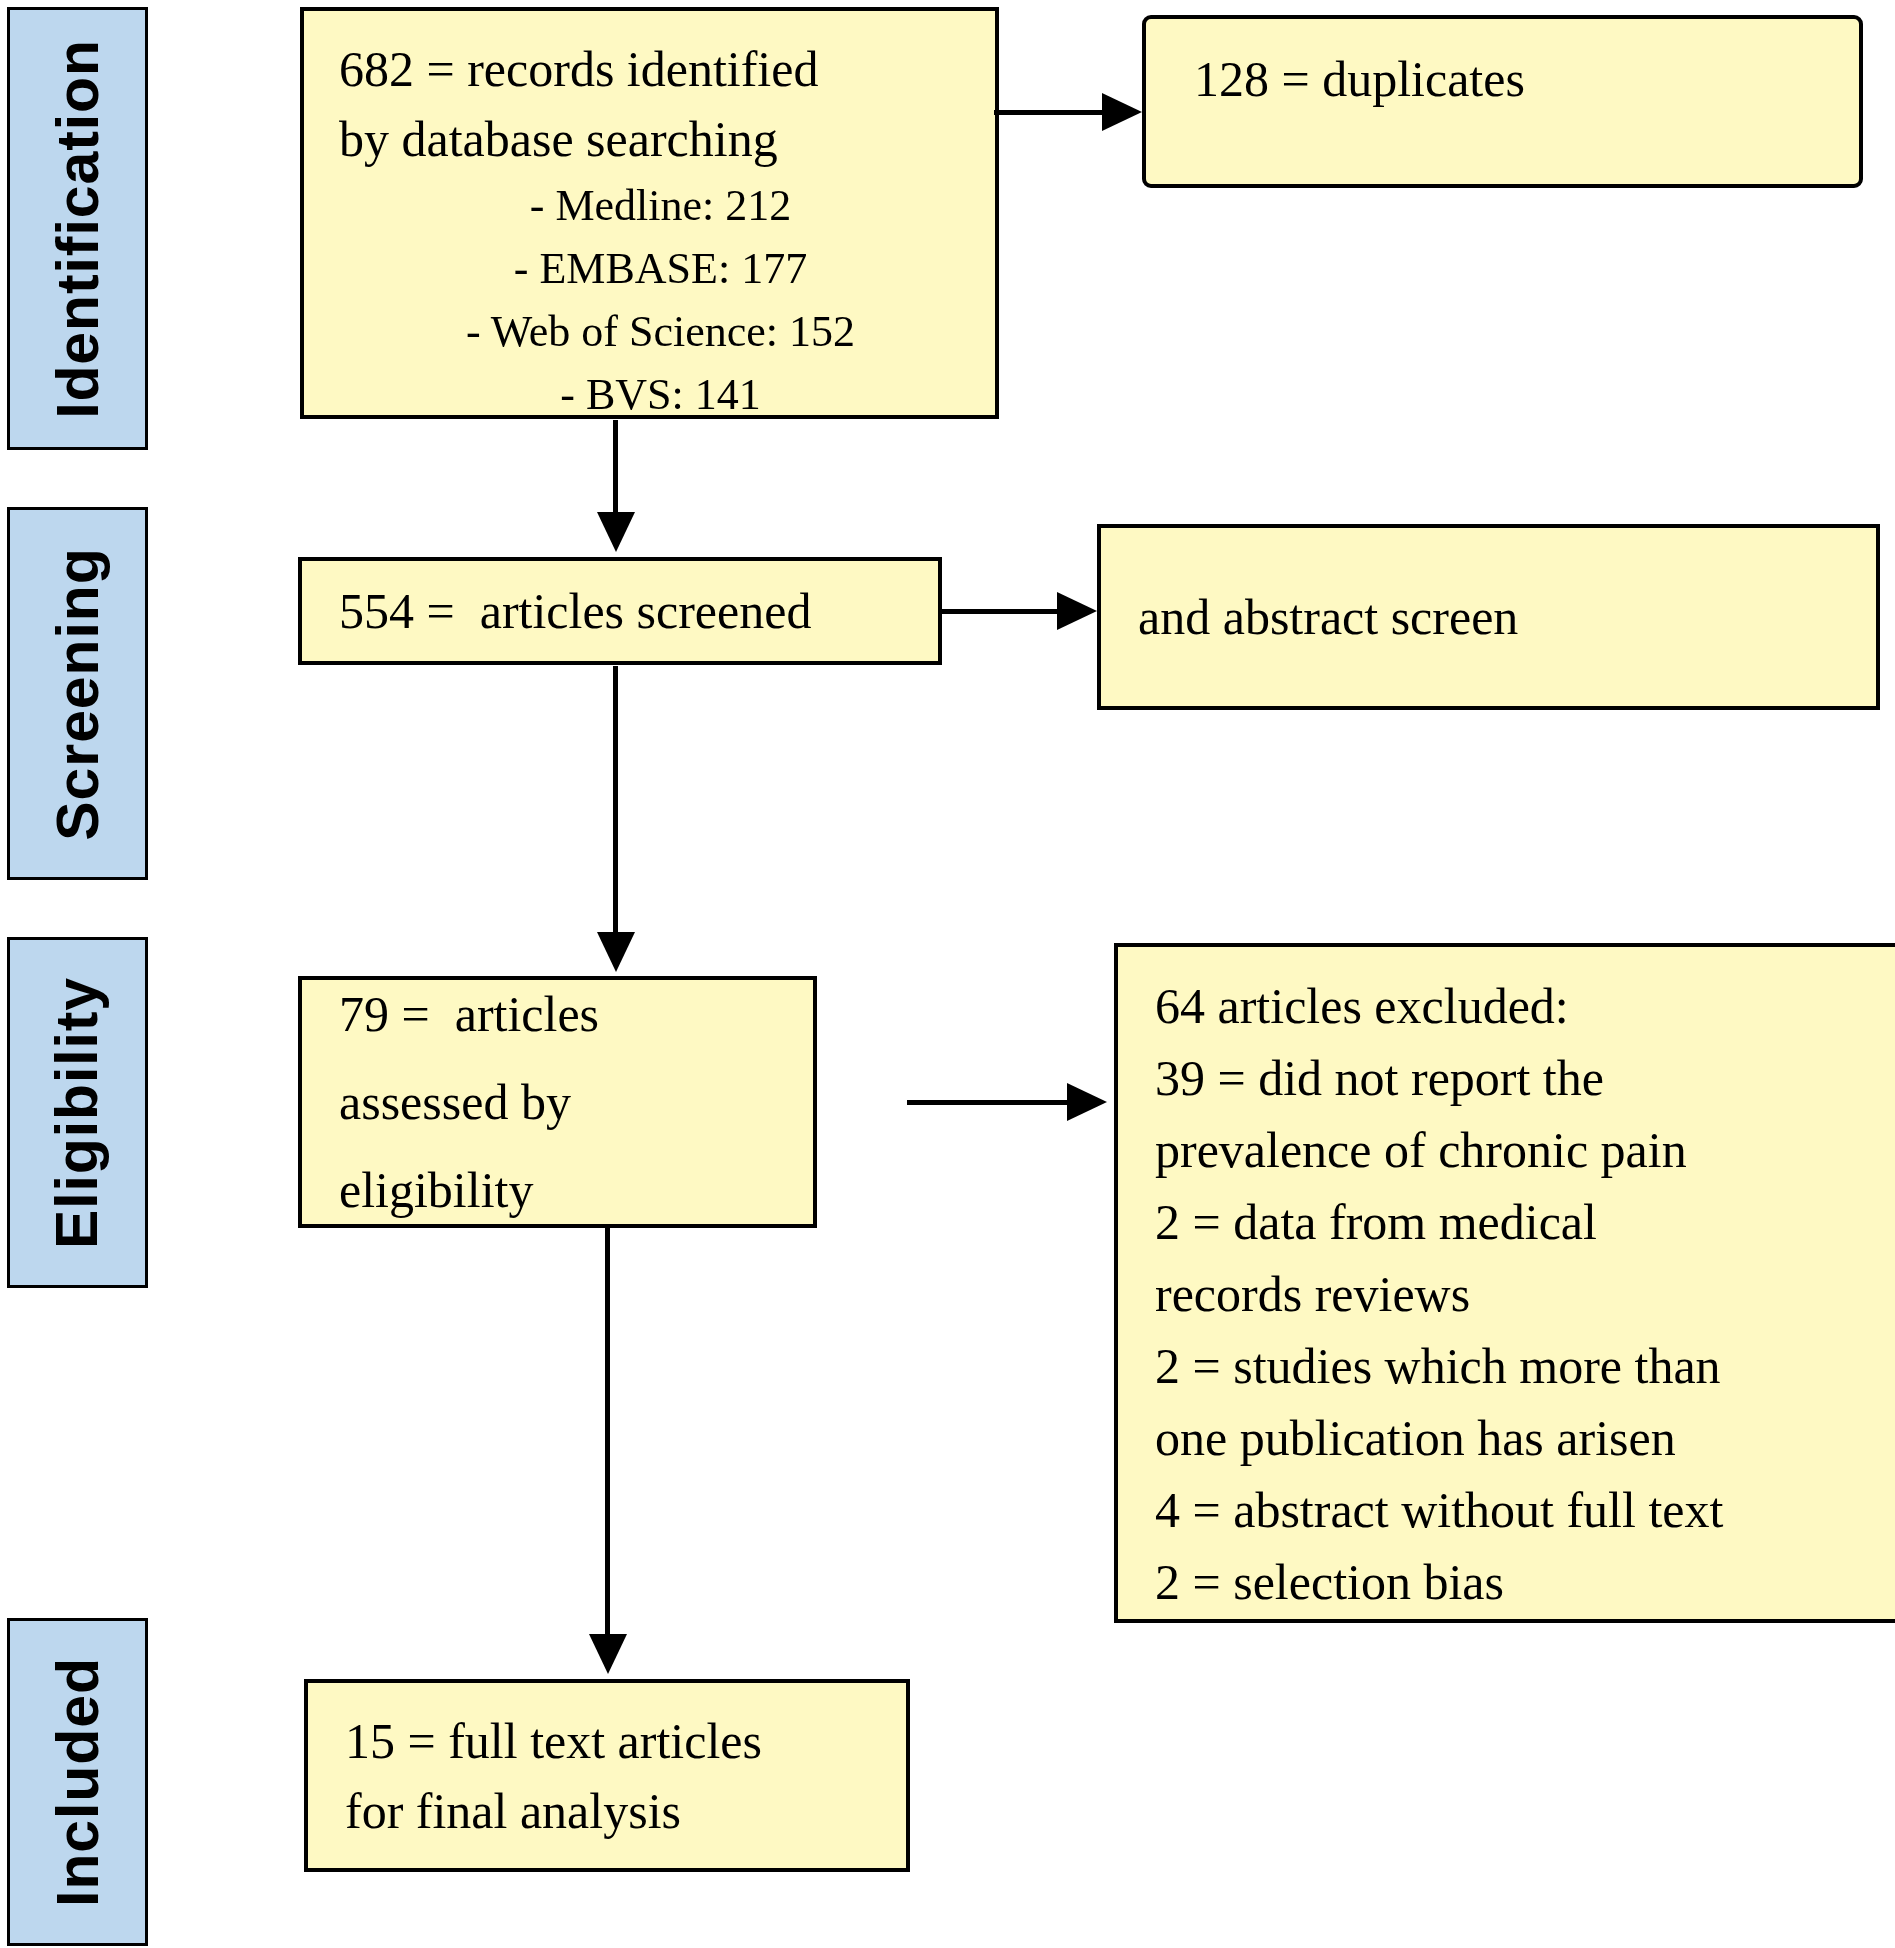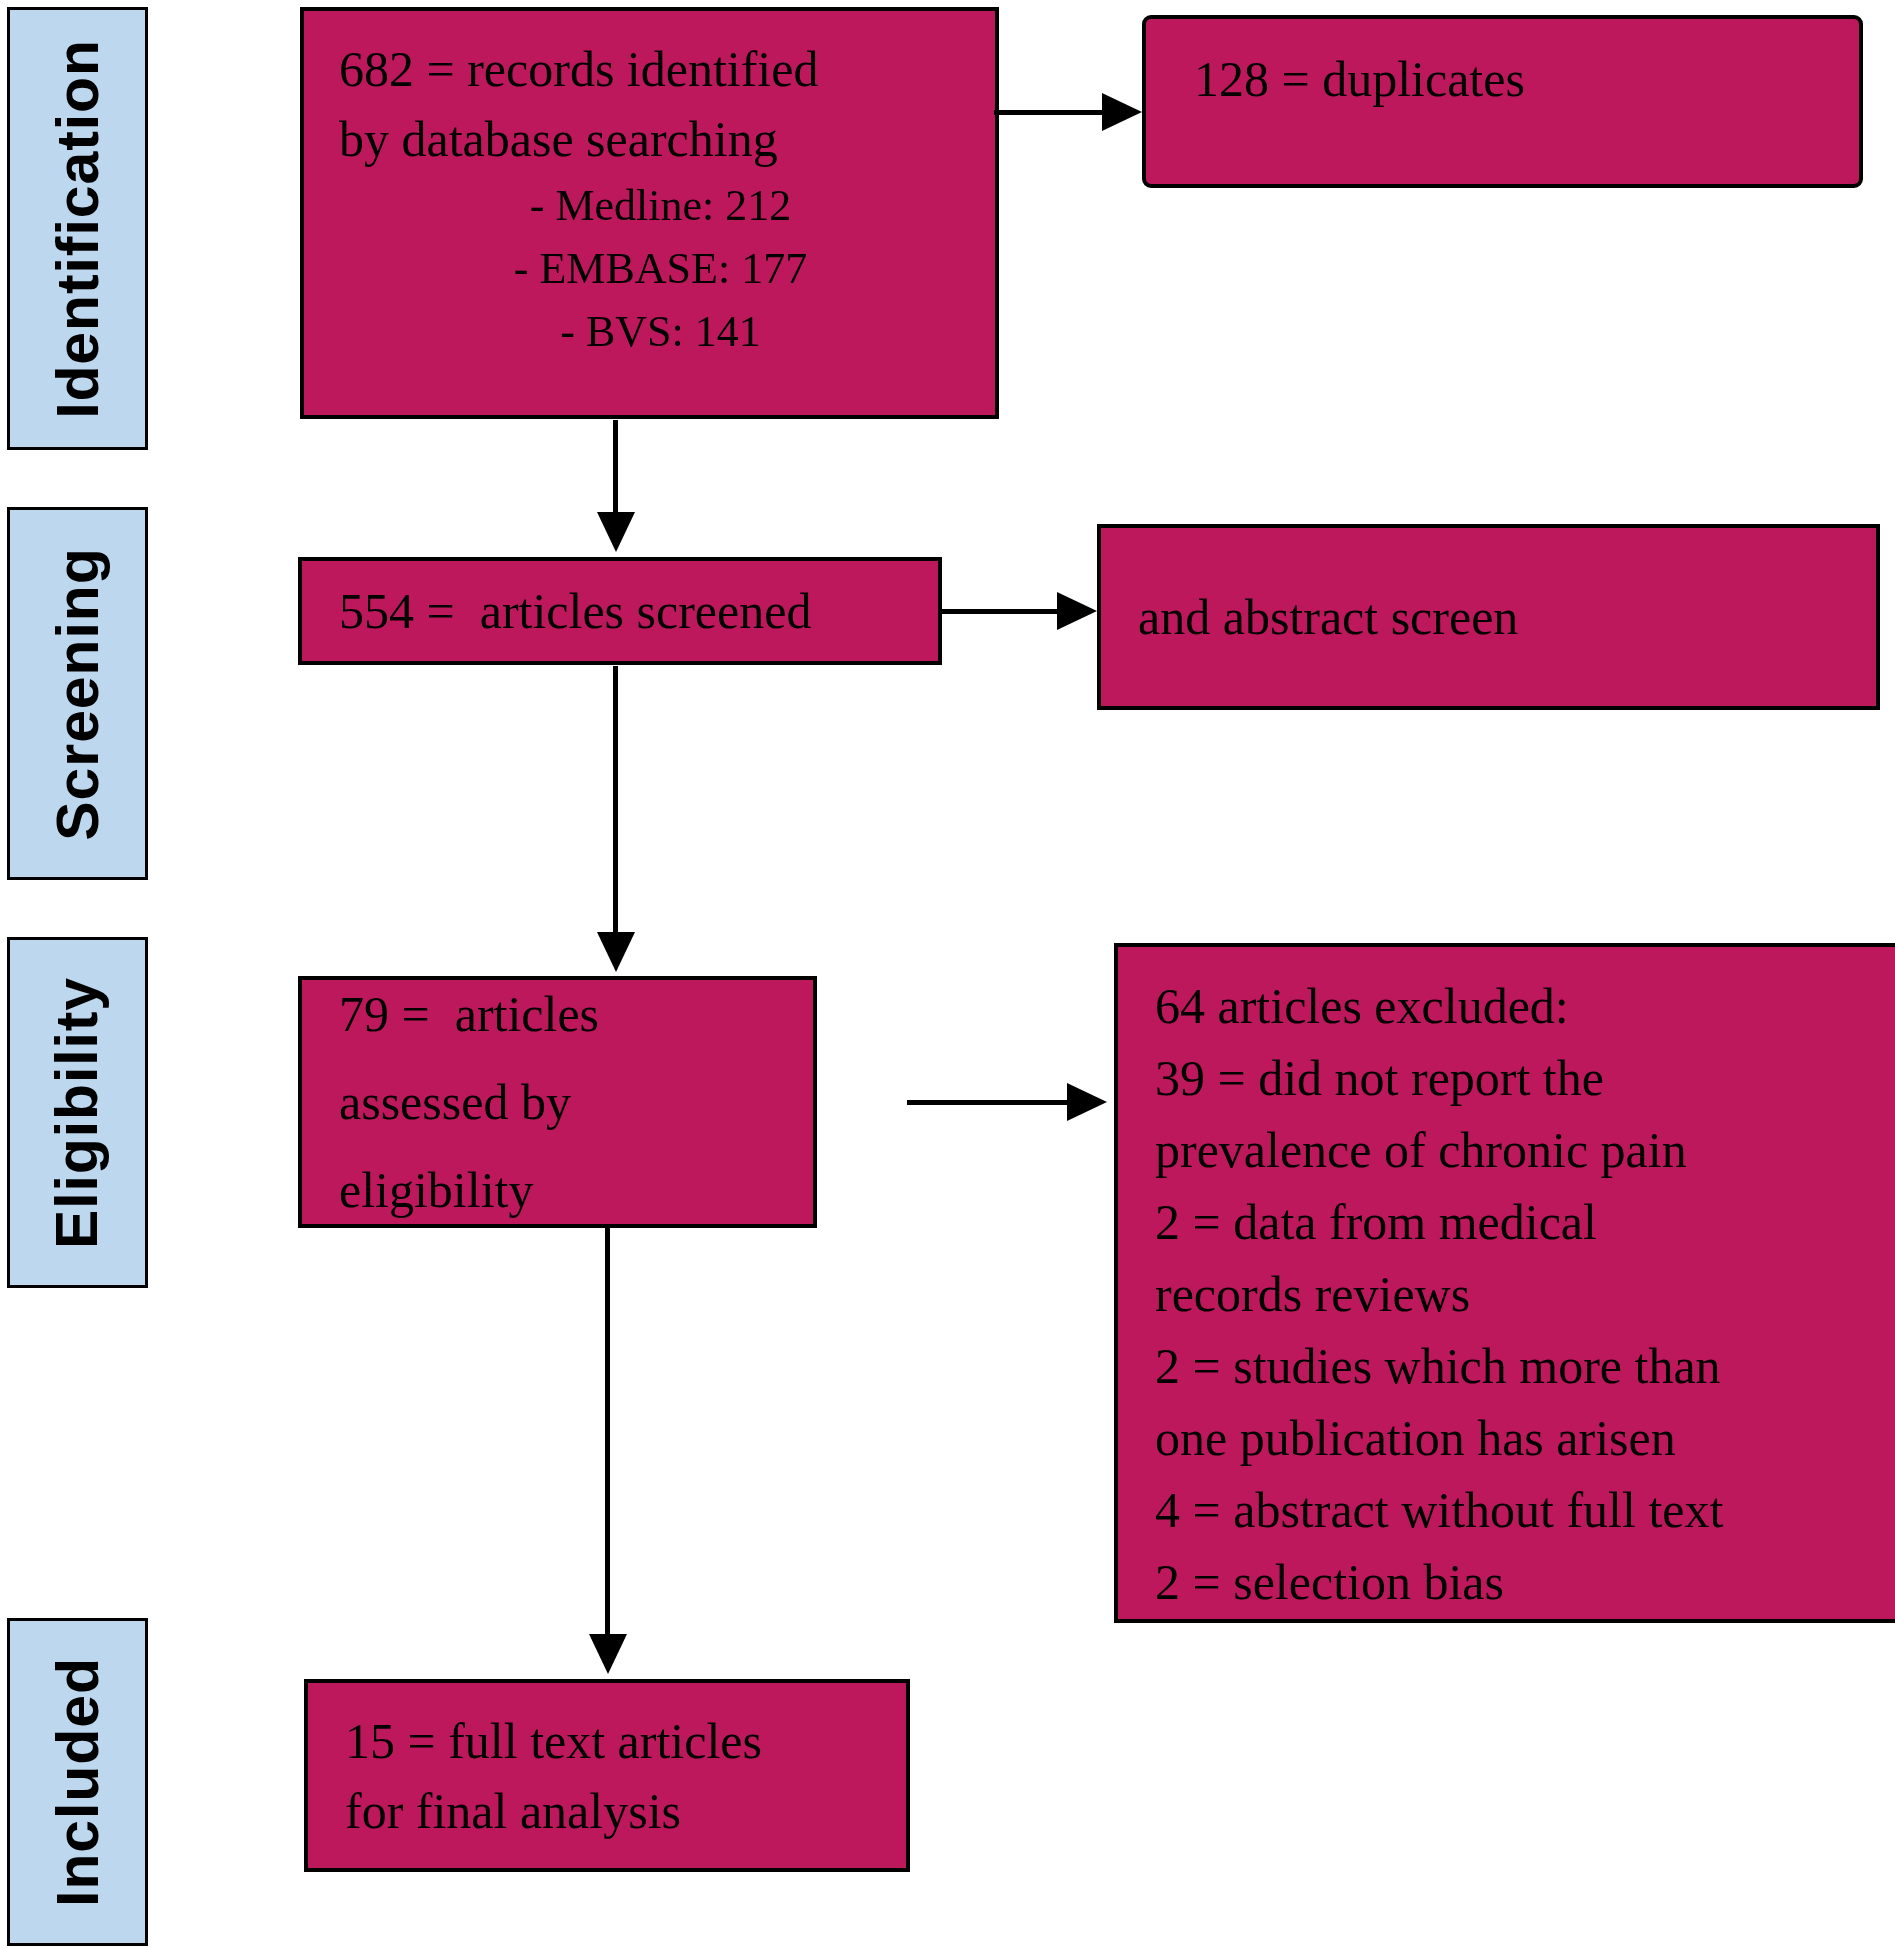--- a/index.html
+++ b/index.html
@@ -34,21 +34,21 @@
     letter-spacing: 0.9px;
   }
   #stage-identification { top: 7px;    height: 443px; }
   #stage-screening      { top: 507px;  height: 373px; }
   #stage-eligibility    { top: 937px; height: 351px; }
   #stage-included       { top: 1618px; height: 328px; }
 
   
   .fbox {
     position: absolute;
-    background: #be185d;
+    background: #fef9c3;
     border: 4.4px solid var(--line, #000);
     box-sizing: border-box;
     font-size: 50px;
     line-height: 70px;
   }
   .fbox .line { white-space: pre-wrap; }
   .vcenter { display: flex; flex-direction: column; justify-content: center; }
 
   #box-records    { left: 300px;  top: 7px;    width: 699px; height: 412px; padding: 23px 13px 0 35px; }
   #box-records .subline { font-size: 44px; line-height: 63px; text-align: center; }
@@ -91,20 +91,21 @@
   </div>
   <div class="stage" id="stage-included">
     <span class="stage-text">Included</span>
   </div>
 
   <div class="fbox" id="box-records">
     <div class="line">682 = records identified</div>
     <div class="line">by database searching</div>
     <div class="line subline">- Medline: 212</div>
     <div class="line subline">- EMBASE: 177</div>
+    <div class="line subline">- Web of Science: 152</div>
     <div class="line subline">- BVS: 141</div>
   </div>
 
   <div class="fbox" id="box-duplicates">
     <div class="line">128 = duplicates</div>
   </div>
 
   <div class="fbox vcenter" id="box-screened">
     <div class="line">554 =  articles screened</div>
   </div>

